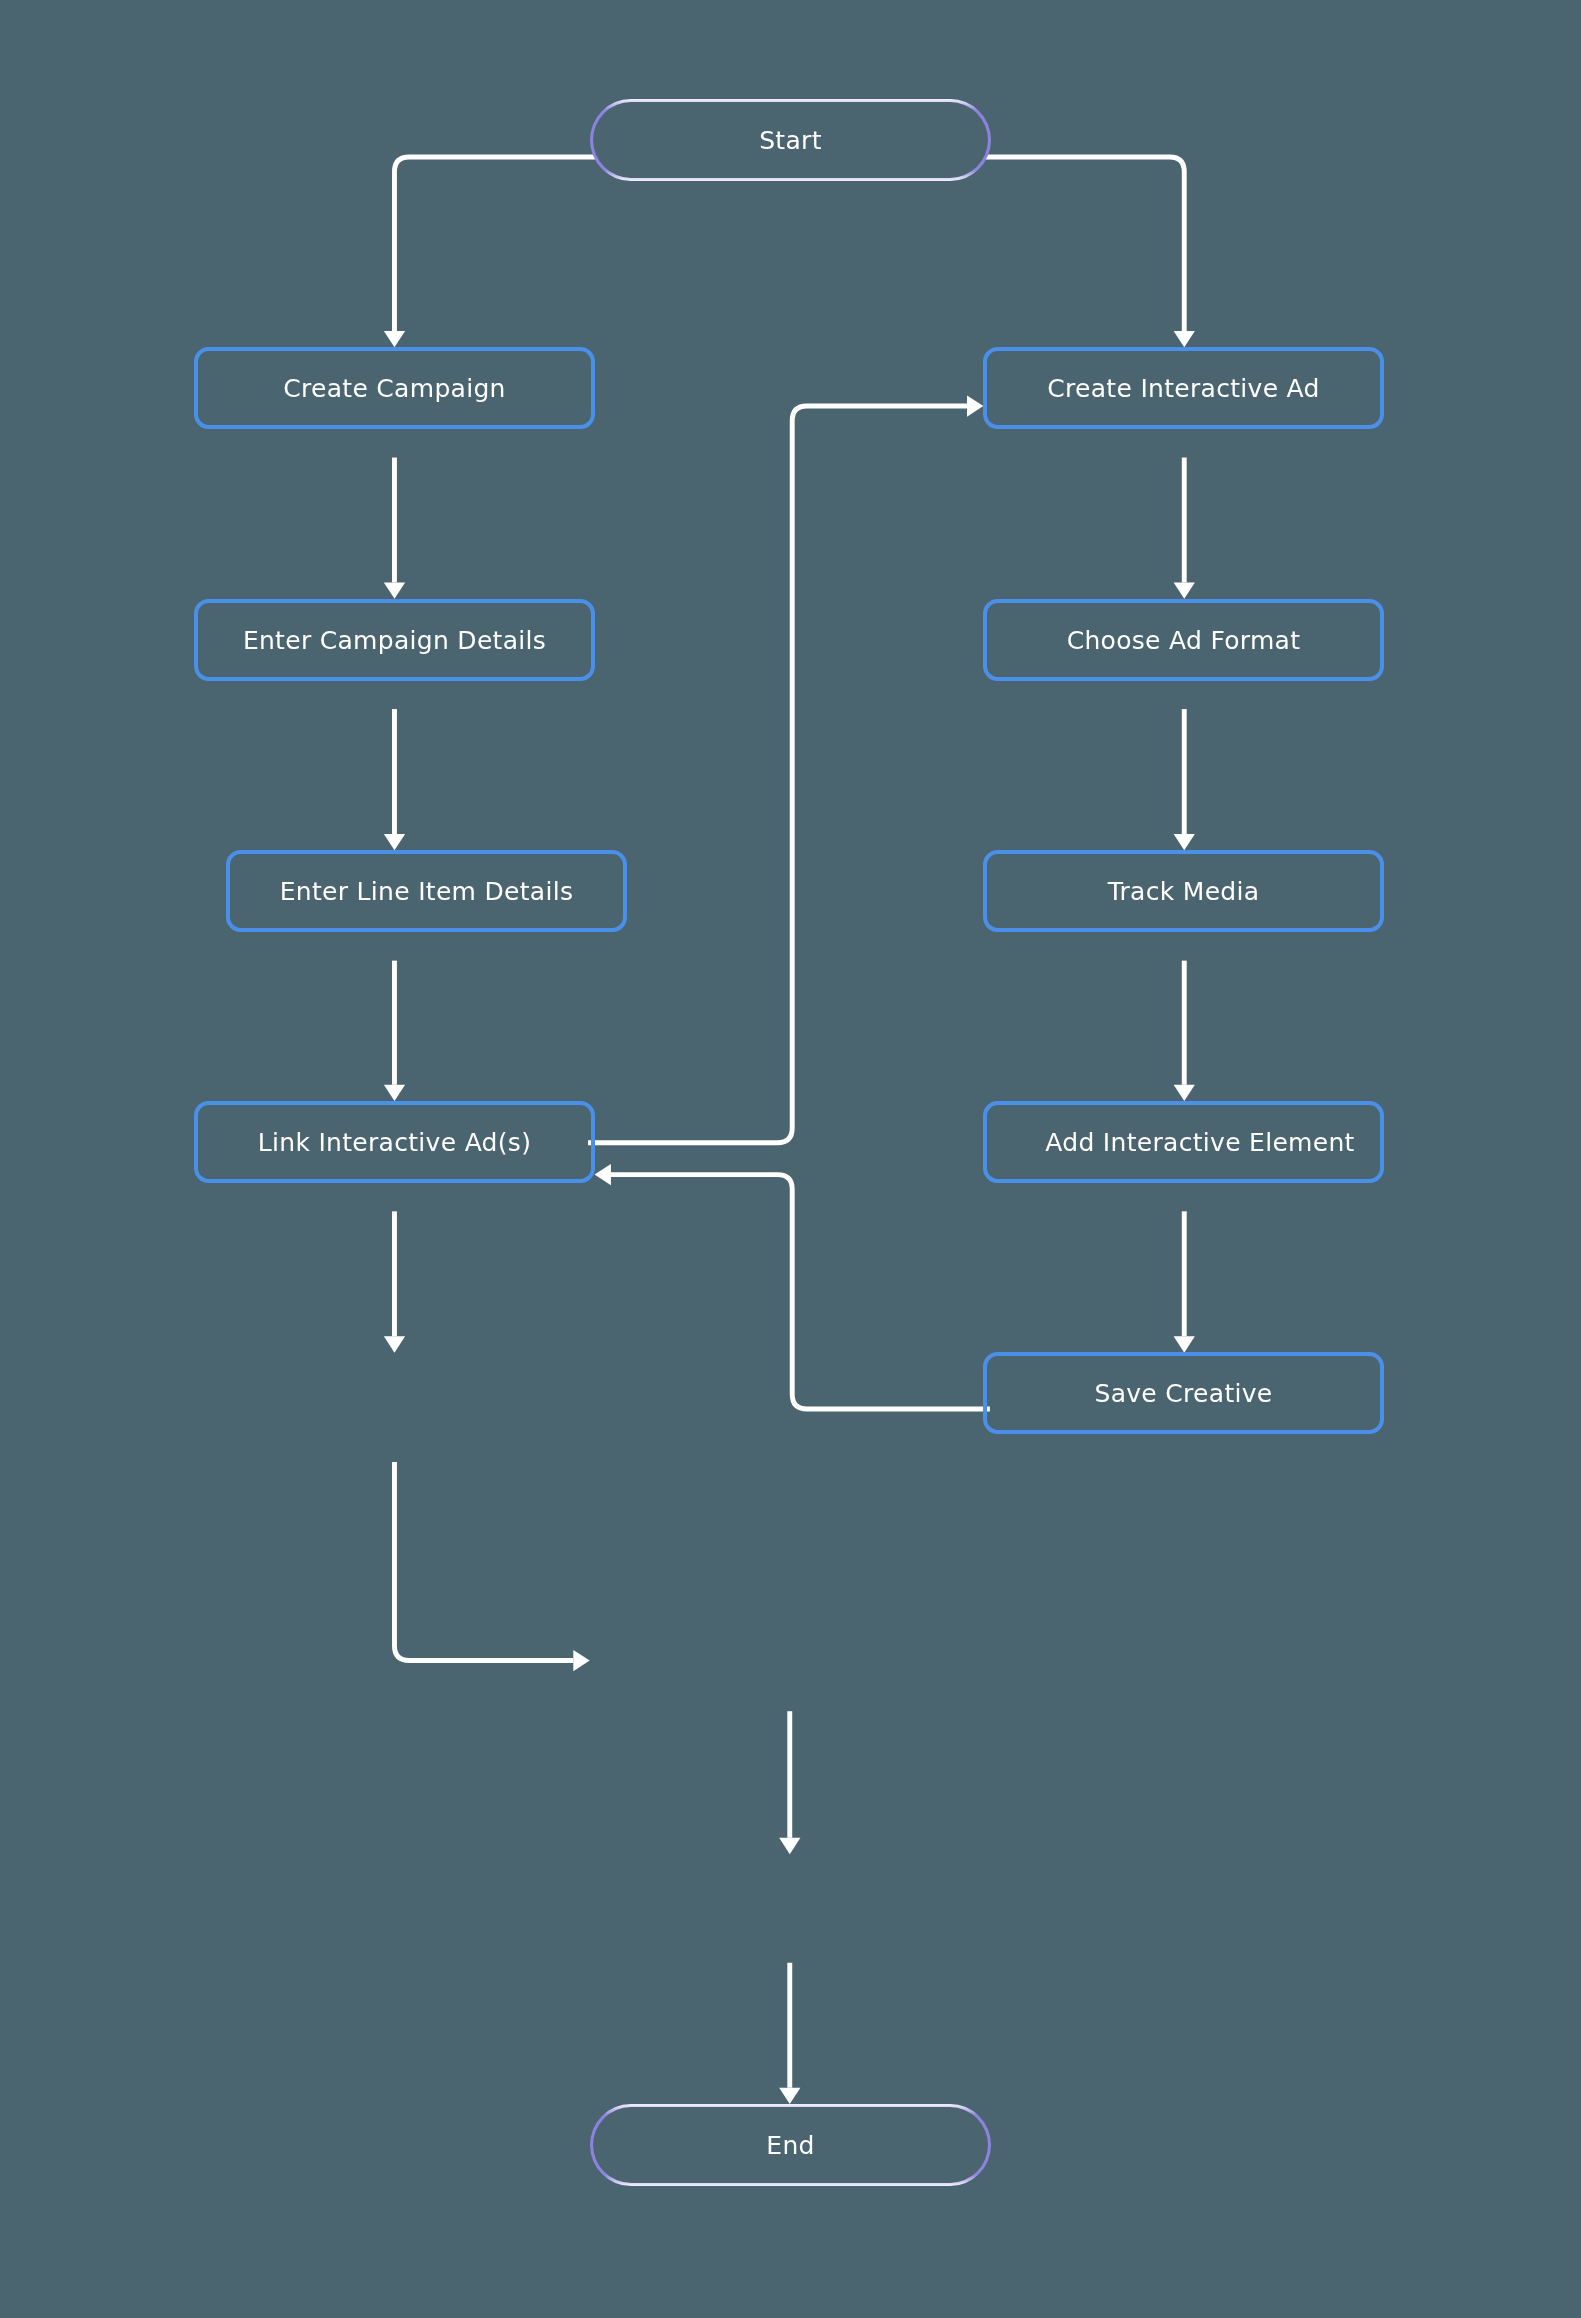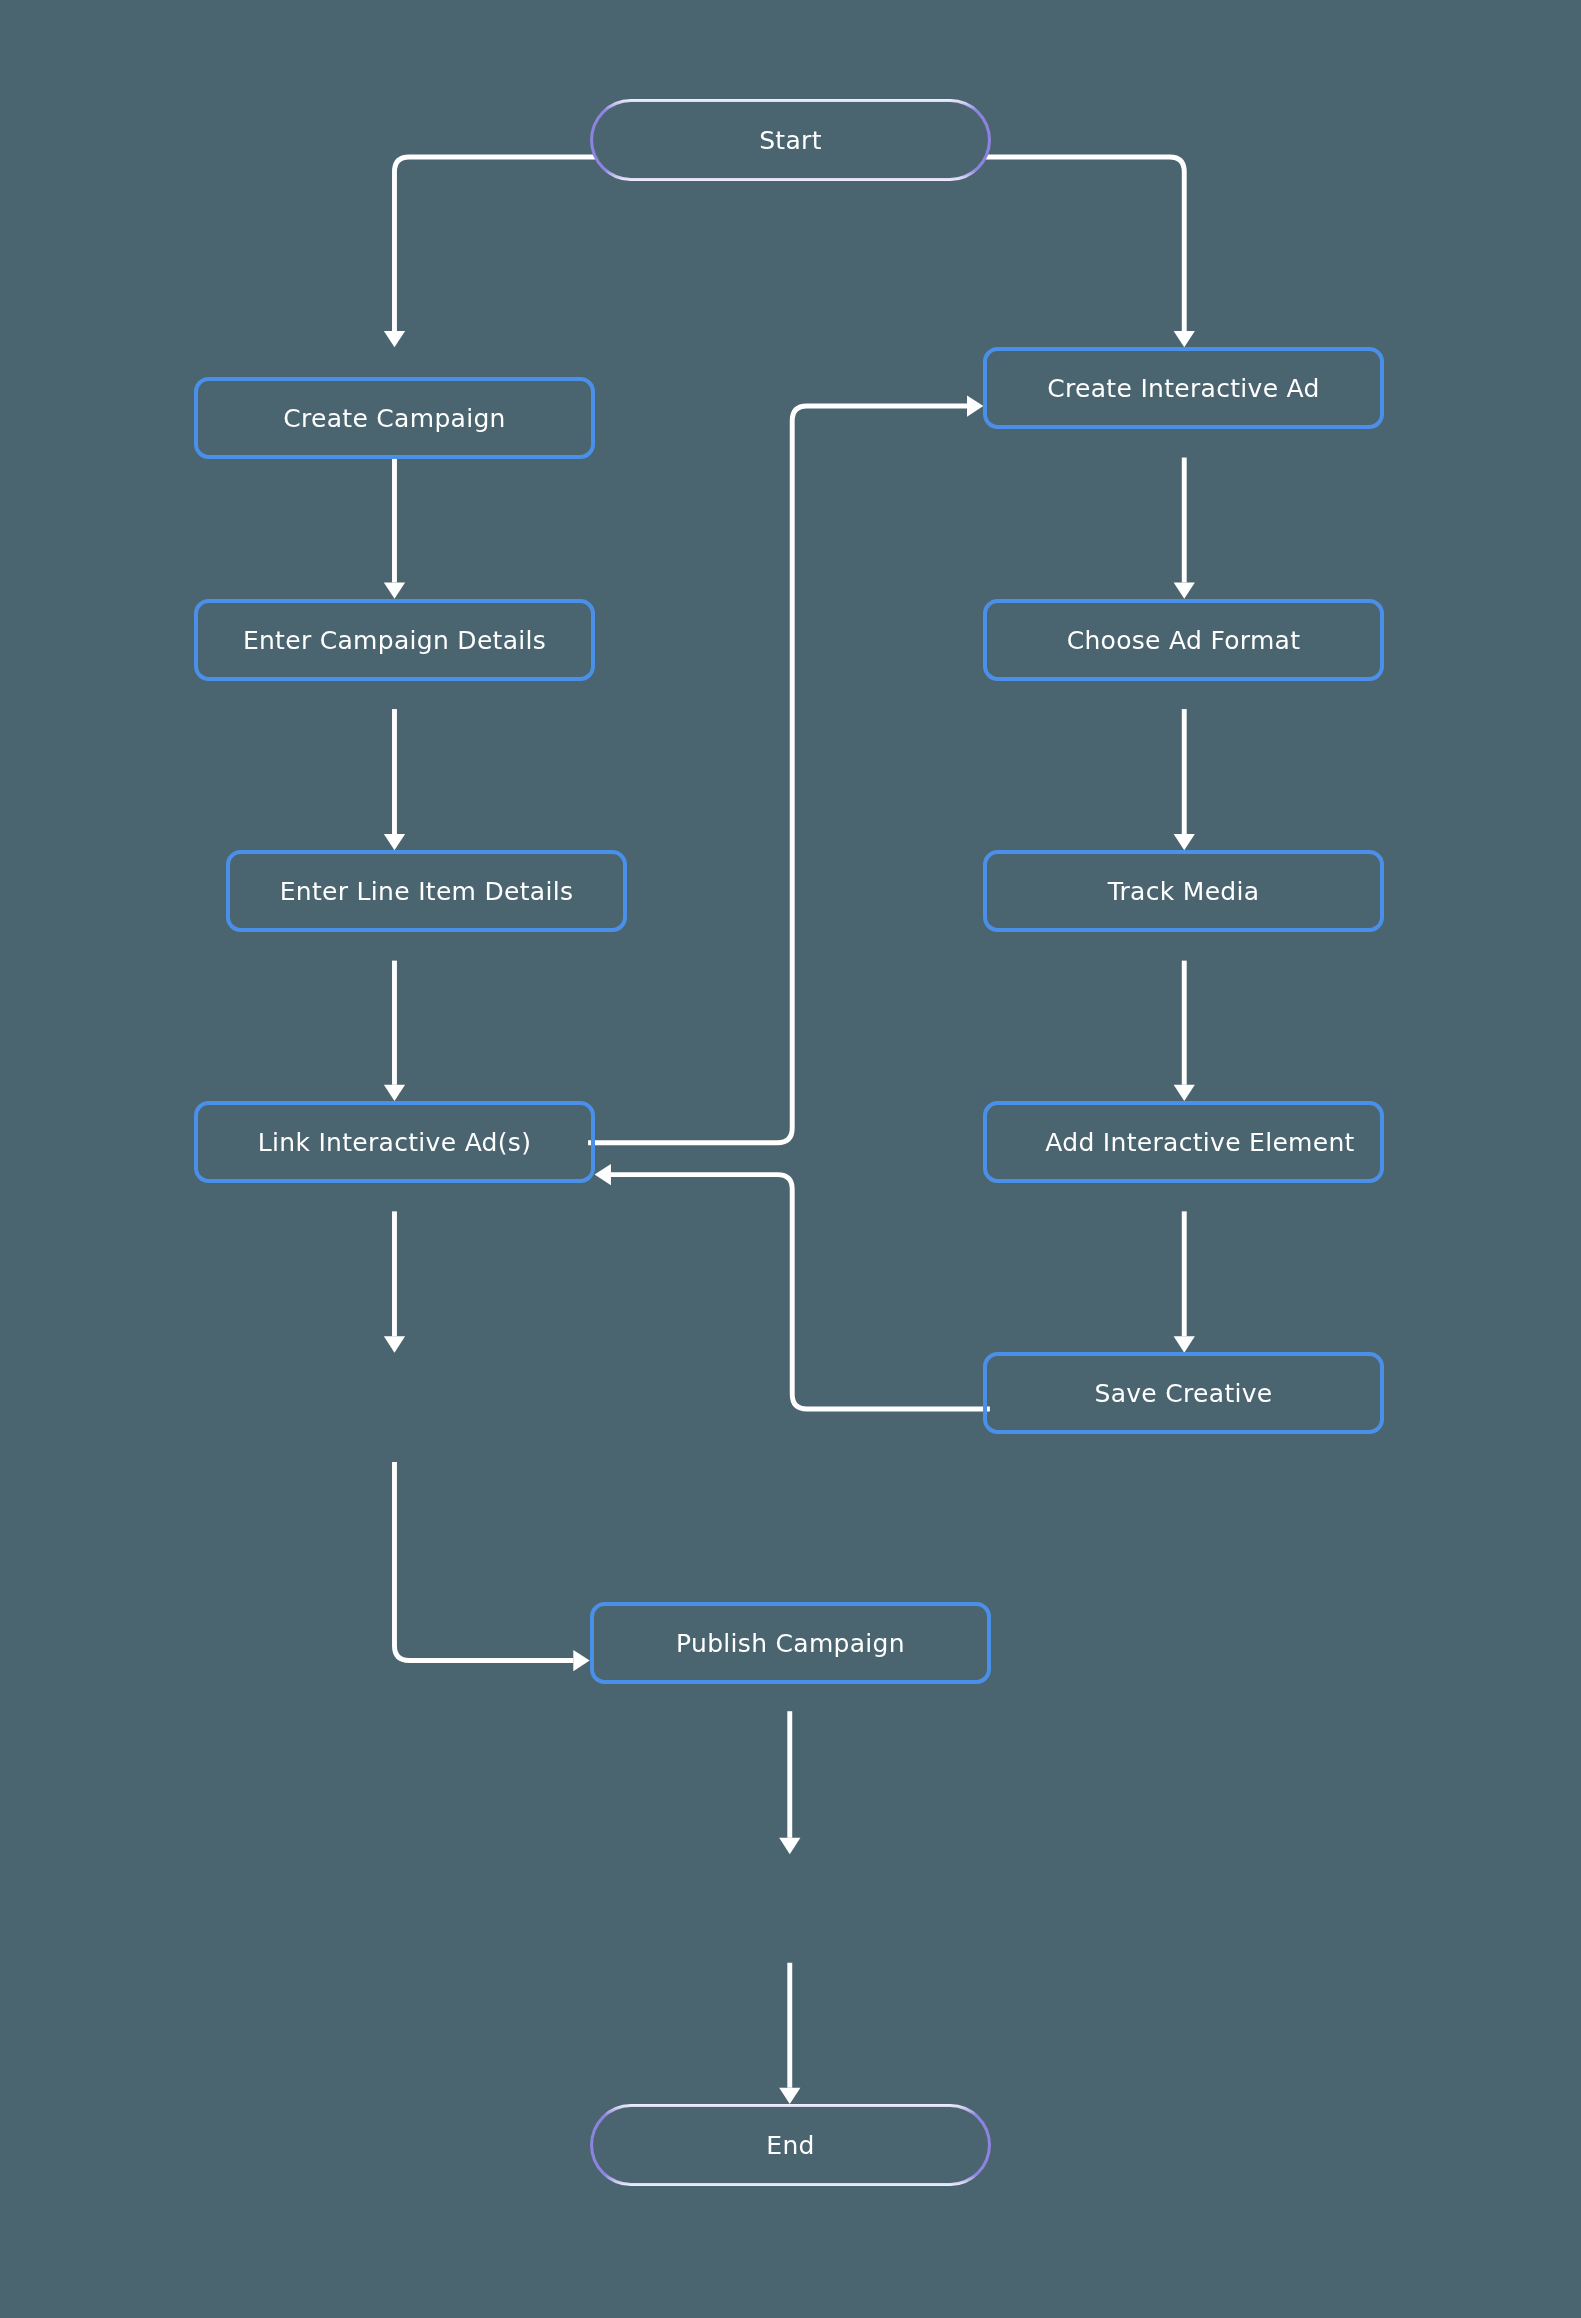--- a/index.html
+++ b/index.html
@@ -42,21 +42,21 @@
   }
   .node.terminal{
     border:3.3px solid transparent;
     border-radius:64px;
     background:
       linear-gradient(var(--bg),var(--bg)) padding-box,
       linear-gradient(180deg,#f4f3fd 0%,var(--terminal-border) 14%,var(--terminal-border) 86%,#f4f3fd 100%) border-box;
   }
   
   .pos-start{left:590px;top:99px;}
-  .pos-create-campaign{left:194px;top:347px;margin-top:30px;}
+  .pos-create-campaign{left:194px;top:347px;}
   .pos-create-interactive-ad{left:983px;top:347px;}
   .pos-enter-campaign-details{left:194px;top:599px;}
   .pos-choose-ad-format{left:983px;top:599px;}
   .pos-enter-line-item-details{left:194px;top:850px;margin-left:32px;}
   .pos-upload-media{left:983px;top:850px;}
   .pos-link-interactive-ads{left:194px;top:1101px;}
   .pos-add-interactive-element{left:983px;top:1101px;padding-left:33px;}
   .pos-send-for-review{left:194px;top:1352px;}
   .pos-save-creative{left:983px;top:1352px;text-align:center;}
   .pos-publish-campaign{left:590px;top:1602px;}
@@ -180,23 +180,20 @@
 
   <div class="node process pos-add-interactive-element">
     <span>Add Interactive Element</span>
   </div>
 
 
   <div class="node process pos-save-creative">
     <span>Save Creative</span>
   </div>
 
-  <div class="node process pos-publish-campaign">
-    <span>Publish Campaign</span>
-  </div>
 
 
   <div class="node terminal pos-end">
     <span>End</span>
   </div>
 
 </div>
 
 
 </body></html>

